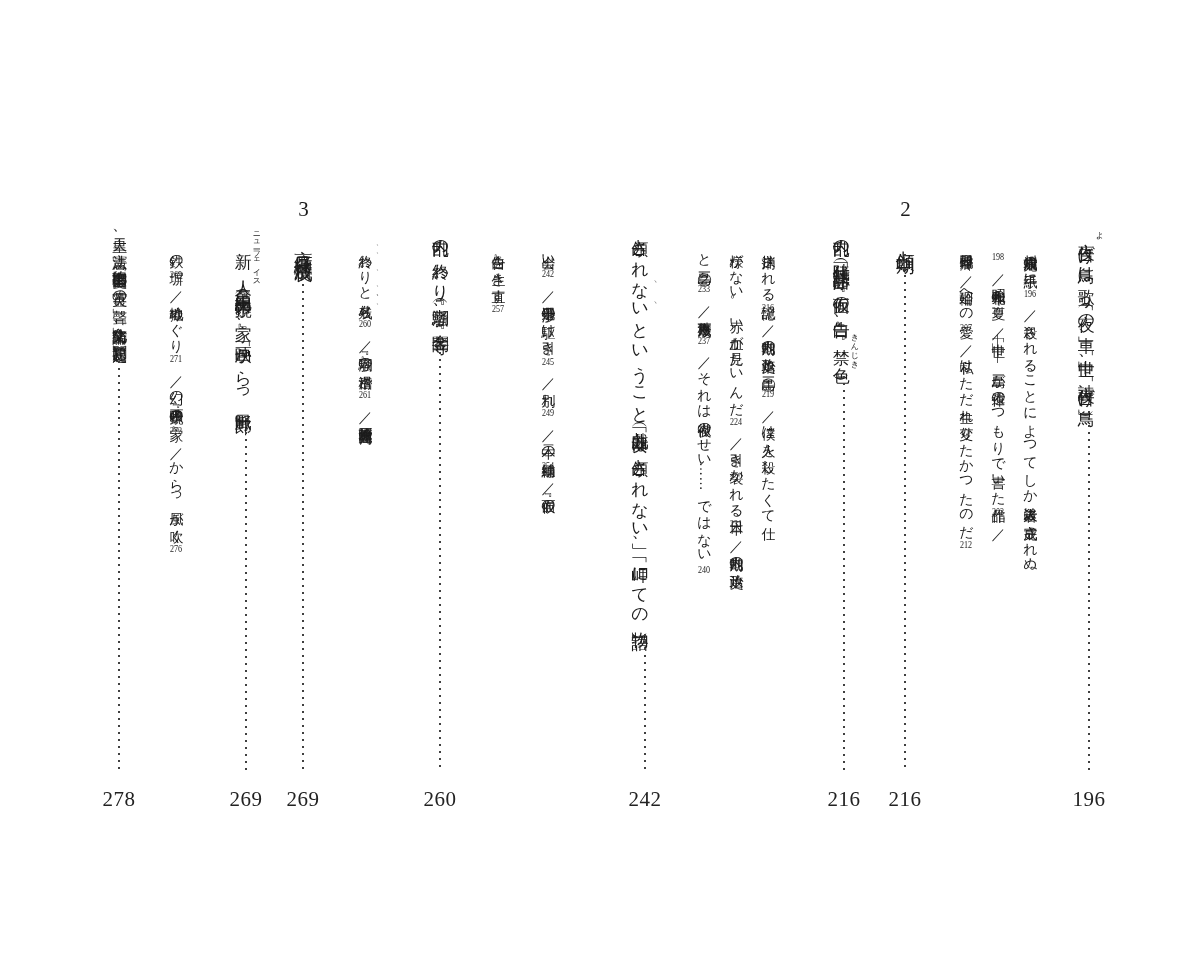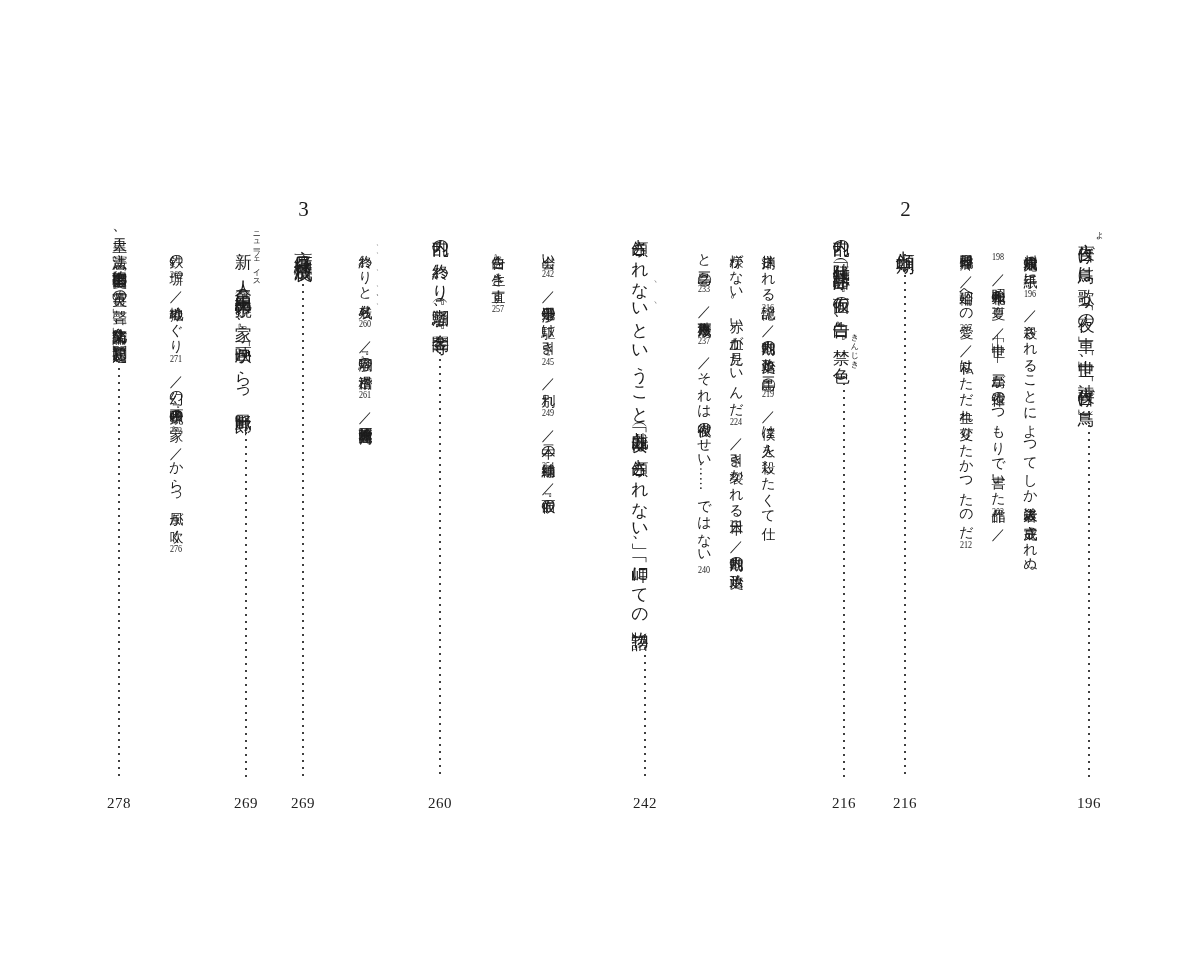--- a/index.html
+++ b/index.html
@@ -19,21 +19,21 @@
   .sec .title  { font-size:17px; letter-spacing:1.5px; }
   .compact .title { font-size:15px; letter-spacing:0.5px; }
   .part .partnum { text-combine-upright:all; font-size:21px; margin-bottom:16px; line-height:1.1; }
   .part .title { font-size:19px; letter-spacing:3px; }
   .leader {
     flex:1 1 auto; min-height:10px; width:2px; align-self:center;
     margin:10px 0 8px;
     background:repeating-linear-gradient(to bottom,#3f3f3f 0 2px,transparent 2px 7px);
   }
   .pnum {
-    writing-mode:horizontal-tb; font-size:15px; color:#222;
+    writing-mode:horizontal-tb; font-size:21px; color:#222;
     padding-top:9px; letter-spacing:0.5px; font-variant-numeric:lining-nums;
   }
   
   .sub { display:block; }
   .vblock { writing-mode:vertical-rl; text-orientation:mixed; font-size:14px; width:100%; }
   .subline { line-height:32px; letter-spacing:0.5px; }
   .wide .subline { line-height:50px; }
   .tcy { text-combine-upright:all; font-size:11px; margin:6px 0 3px; }
   .emph {
     -webkit-text-emphasis:sesame #1c1c1c; text-emphasis:sesame #1c1c1c;

